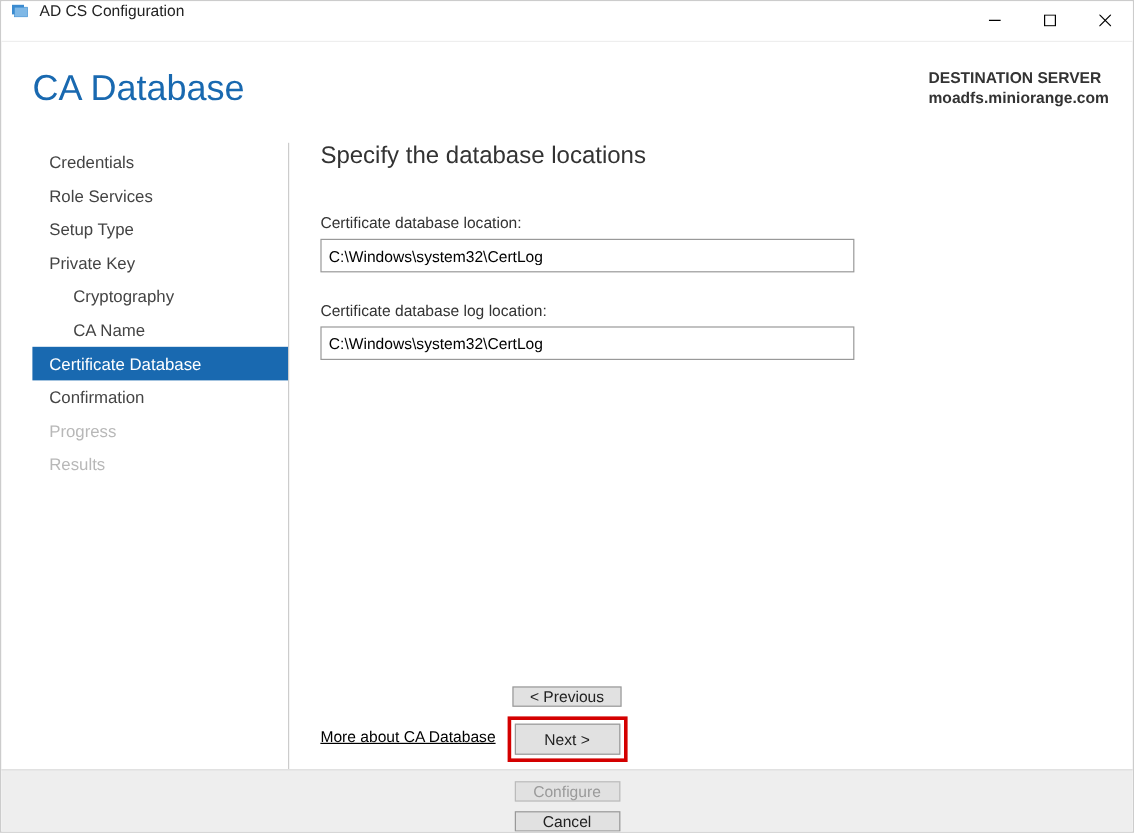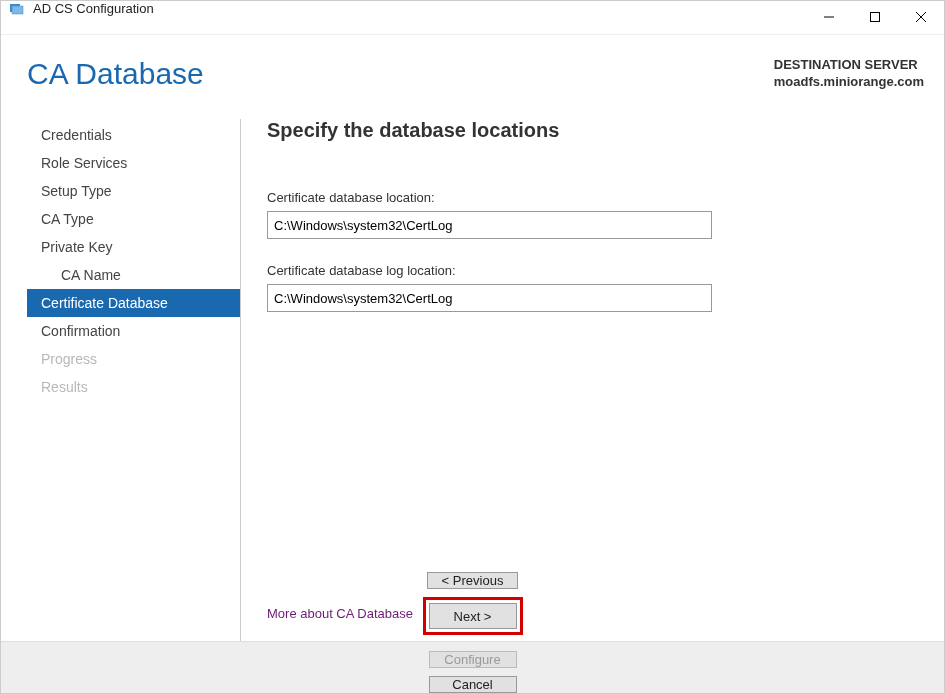--- a/index.html
+++ b/index.html
@@ -98,45 +98,46 @@
   }
 
   .main {
     flex: 1;
     padding: 0 0 0 26px;
     display: flex;
     flex-direction: column;
   }
   .main-heading {
     font-size: 20px;
-    font-weight: 700;
-    color: #333;
-    margin-bottom: 48px;
+    font-weight: 400;
+    color: #333;
+    margin-bottom: 36px;
   }
   .field-label {
     font-size: 13px;
     color: #333;
     margin-bottom: 6px;
   }
   .field-input {
     width: 445px;
     height: 28px;
     padding: 3px 6px;
     font-size: 13px;
     font-family: inherit;
     border: 1px solid #999;
     background: #fff;
     margin-bottom: 24px;
   }
   .more-link {
-    color: #701a75;
+    color: #000000;
     font-size: 13px;
     cursor: pointer;
     margin-top: auto;
     margin-bottom: 20px;
+    text-decoration: underline;
   }
 
   
   .footer {
     height: 52px;
     background: #eeeeee;
     border-top: 1px solid #ddd;
     display: flex;
     align-items: center;
     justify-content: flex-end;
@@ -203,22 +204,22 @@
     <div class="dest-label">DESTINATION SERVER</div>
     <div class="dest-value">moadfs.miniorange.com</div>
   </div>
 </div>
 
 <div class="body">
   <div class="sidebar" id="sidebar">
       <div class="nav-item">Credentials</div>
       <div class="nav-item">Role Services</div>
       <div class="nav-item">Setup Type</div>
-      <div class="nav-item">CA Type</div>
       <div class="nav-item">Private Key</div>
+      <div class="nav-item indent">Cryptography</div>
       <div class="nav-item indent">CA Name</div>
       <div class="nav-item selected">Certificate Database</div>
       <div class="nav-item">Confirmation</div>
       <div class="nav-item disabled">Progress</div>
       <div class="nav-item disabled">Results</div>
     </div>
 
   <div class="main">
     <div class="main-heading">Specify the database locations</div>
 

